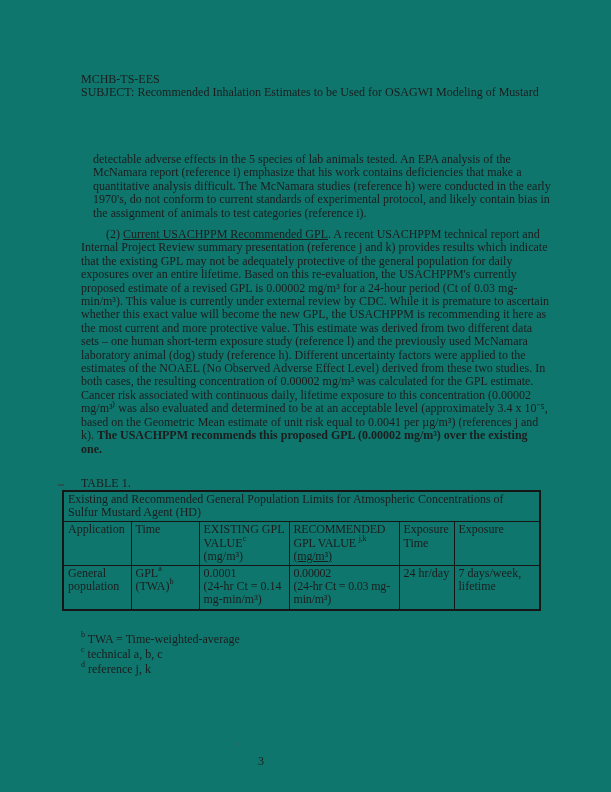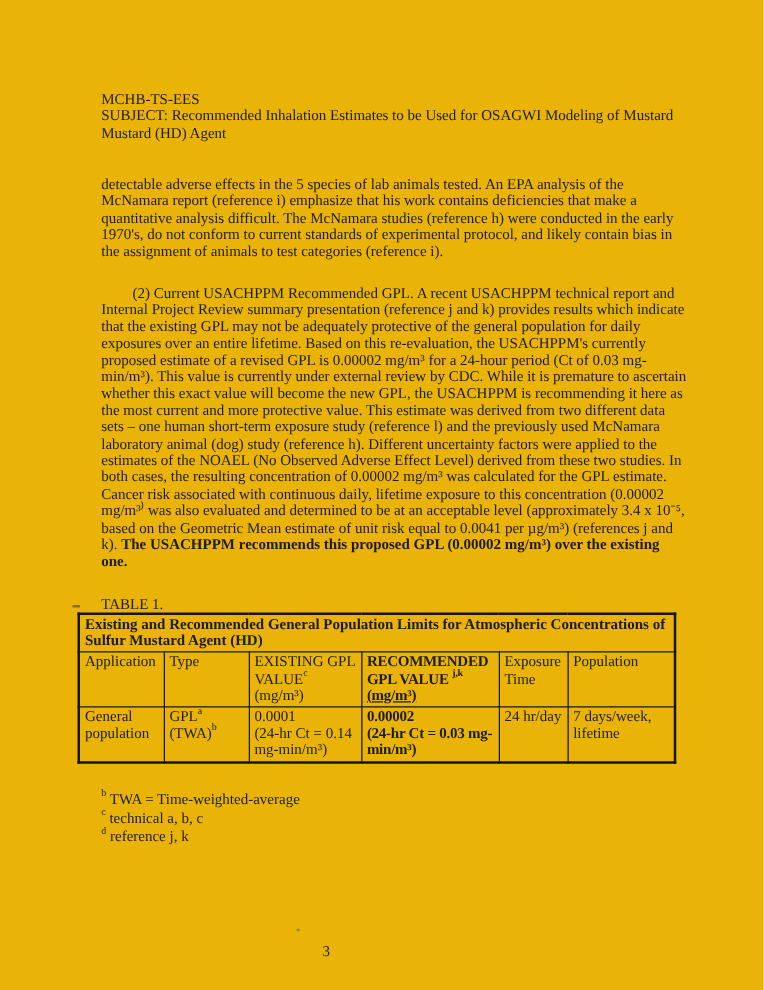--- a/index.html
+++ b/index.html
@@ -1,64 +1,63 @@
 <!DOCTYPE html>
 <html><head>
 <meta charset="utf-8">
 <style>
   html,body{margin:0;padding:0;background:#ffffff;}
   .page{
     position:relative;
     width:611px;height:792px;
-    background:#eab308;
+    background:#0f766e;
     font-family:"Liberation Serif", serif;
     font-size:12px;
     line-height:13.4px;
     color:#1c1c1c;
     overflow:hidden;
   }
   .letterhead{position:absolute;top:73px;left:81px;width:470px;}
-  .para1{position:absolute;top:141px;left:81px;width:469px;margin:0;}
+  .para1{position:absolute;top:141px;left:81px;width:469px;margin:12px;}
   .para2{position:absolute;top:228px;left:81px;width:469px;margin:0;text-indent:25px;}
-  .ul{}
+  .ul{text-decoration:underline;}
   .b{font-weight:bold;}
   .tlabel{position:absolute;top:477px;left:81px;}
   .artifact{position:absolute;left:58px;top:484px;width:6px;height:2px;background:#3a3a3a;opacity:.55;}
   table.gpl{
     position:absolute;top:490px;left:62px;width:477px;
     border-collapse:collapse;table-layout:fixed;
     font-size:12px;line-height:13.2px;
   }
   table.gpl td{
     border:1.5px solid #161616;
     padding:1px 4px 2px 4px;
     vertical-align:top;
     overflow:hidden;
   }
   table.gpl{border:2.5px solid #161616;}
-  td.ttitle{font-weight:bold;padding:2px 5px;border-bottom:2px solid #161616;border-radius:15px;}
+  td.ttitle{font-weight:normal;padding:2px 5px;border-bottom:2px solid #161616;border-radius:15px;}
   td.vmid{vertical-align:middle;}
-  .boldcell{font-weight:bold;letter-spacing:-0.2px;}
+  .boldcell{font-weight:normal;letter-spacing:-0.2px;}
   .nw{white-space:nowrap;display:inline-block;}
   .ul2{text-decoration:underline;}
   sup{font-size:8px;line-height:0;position:relative;top:-1px;vertical-align:super;}
   .footnotes{position:absolute;top:632px;left:81px;width:460px;}
   .fn{line-height:15.2px;}
   .pagenum{position:absolute;top:755px;left:258px;}
   .speck{position:absolute;width:3px;height:2px;background:#555;opacity:.45;border-radius:1px;}
 </style>
 </head>
 <body>
 
 <div class="page">
 
   <div class="letterhead">
     <div>MCHB-TS-EES</div>
     <div>SUBJECT:  Recommended Inhalation Estimates to be Used for OSAGWI Modeling of Mustard</div>
-    <div>Mustard (HD) Agent</div>
   </div>
 
   <p class="para1">detectable adverse effects in the 5 species of lab animals tested.  An EPA analysis of the McNamara report (reference i) emphasize that his work contains deficiencies that make a quantitative analysis difficult.  The McNamara studies (reference h) were conducted in the early 1970's, do not conform to current standards of experimental protocol, and likely contain bias in the assignment of animals to test categories (reference i).</p>
 
   <p class="para2"><span>(2) </span><span class="ul">Current USACHPPM Recommended GPL</span><span>.  A recent USACHPPM technical report and Internal Project Review summary presentation (reference j and k) provides results which indicate that the existing GPL may not be adequately protective of the general population for daily exposures over an entire lifetime.  Based on this re-evaluation, the USACHPPM's currently proposed estimate of a revised GPL is 0.00002 mg/m³ for a 24-hour period (Ct of 0.03 mg-min/m³).  This value is currently under external review by CDC.  While it is premature to ascertain whether this exact value will become the new GPL, the USACHPPM is recommending it here as the most current and more protective value.  This estimate was derived from two different data sets – one human short-term exposure study (reference l) and the previously used McNamara laboratory animal (dog) study (reference h).  Different uncertainty factors were applied to the estimates of the NOAEL (No Observed Adverse Effect Level) derived from these two studies.  In both cases, the resulting concentration of 0.00002 mg/m³ was calculated for the GPL estimate.  Cancer risk associated with continuous daily, lifetime exposure to this concentration (0.00002 mg/m³⁾ was also evaluated and determined to be at an acceptable level (approximately 3.4 x 10⁻⁵, based on the Geometric Mean estimate of unit risk equal to 0.0041 per µg/m³) (references j and k).  </span><span class="b">The USACHPPM recommends this proposed GPL (0.00002 mg/m³) over the existing one.</span></p>
 
   <div class="artifact"></div>
   <div class="tlabel">TABLE 1.</div>
 
   <table class="gpl">
@@ -69,25 +68,25 @@
       <col style="width:110px">
         <col style="width:55px">
         <col style="width:86px">
     </colgroup>
     <tbody>
         <tr>
       <td colspan="6" class="ttitle">Existing and Recommended General Population Limits for Atmospheric Concentrations of Sulfur Mustard Agent (HD)</td>
     </tr>
     <tr>
       <td class="vmid">Application</td>
-      <td class="vmid">Type</td>
+      <td class="vmid">Time</td>
       <td><span class="nw">EXISTING GPL</span><br><span>VALUE</span><sup>c</sup><br><span>(mg/m³)</span></td>
       <td class="boldcell"><span class="nw">RECOMMENDED</span><br><span>GPL VALUE</span> <sup>j,k</sup><br><span class="ul2">(mg/m³)</span></td>
       <td>Exposure Time</td>
-      <td>Population</td>
+      <td>Exposure</td>
     </tr>
     <tr>
       <td>General population</td>
       <td><span>GPL</span><sup>a</sup><br><span>(TWA)</span><sup>b</sup></td>
       <td><span>0.0001</span><br><span class="nw">(24-hr Ct = 0.14</span><br><span>mg-min/m³)</span></td>
       <td class="boldcell"><span>0.00002</span><br><span class="nw">(24-hr Ct = 0.03 mg-</span><br><span>min/m³)</span></td>
       <td class="vmid">24 hr/day</td>
       <td class="vmid">7 days/week, lifetime</td>
     </tr>
   </tbody>

